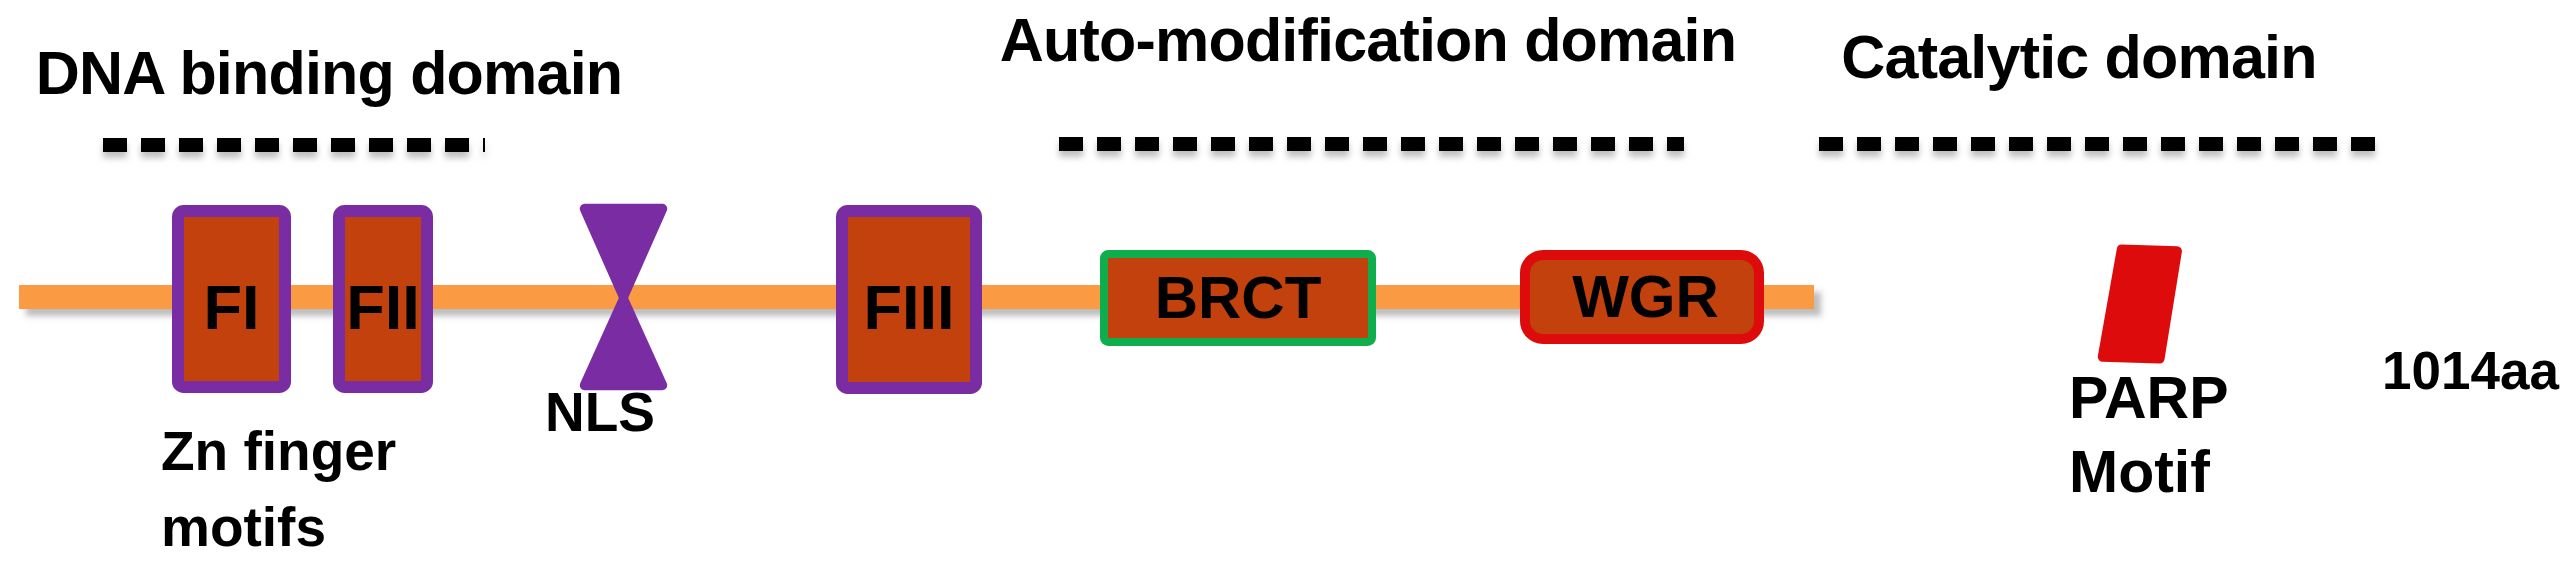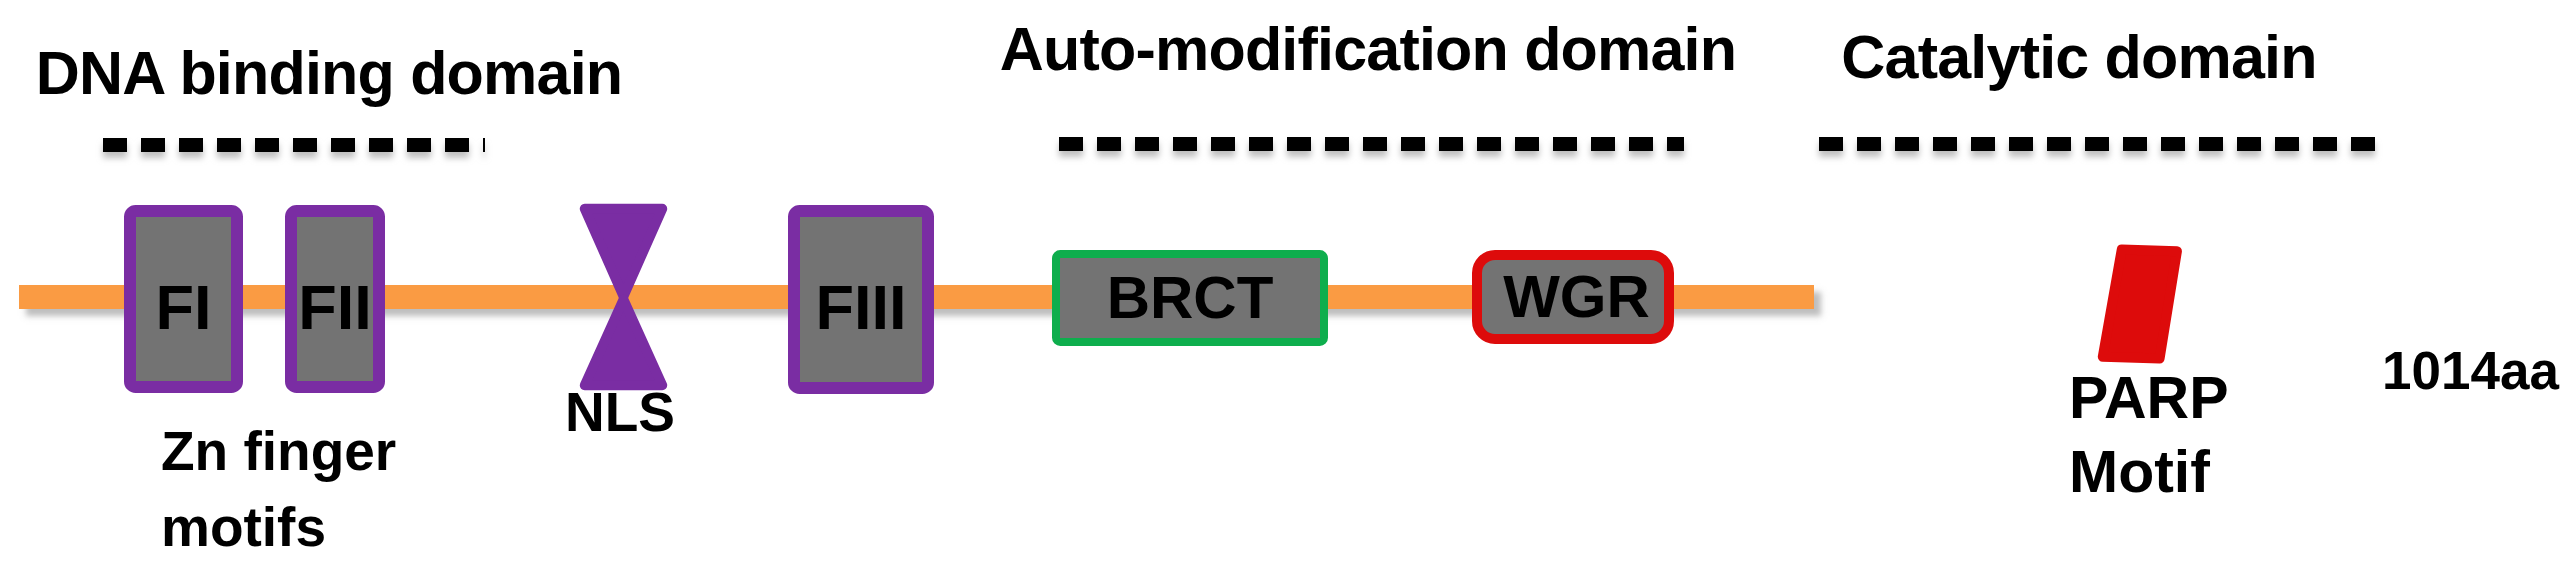--- a/index.html
+++ b/index.html
@@ -28,71 +28,72 @@
   }
   #backbone{
     position:absolute;
     left:19px;top:285px;width:1795px;height:24px;
     background:var(--backbone-orange);
     box-shadow:7.4px 7.4px 5.8px rgba(125,125,125,0.5);
     z-index:1;
   }
   .motif-box{
     position:absolute;
-    background:#737373;
+    background:#c2410c;
     box-sizing:border-box;
     display:flex;align-items:center;justify-content:center;
     z-index:2;
+    margin-left:48px;
   }
   #fi-box,#fii-box,#fiii-box{
     border:12.4px solid var(--purple);
     border-radius:11.6px;
     top:205px;height:188px;
     padding-top:16.5px;
   }
   #fi-box{left:124px;width:119px;}
   #fii-box{left:285px;width:100px;}
   #fiii-box{left:788px;width:146px;height:189px;}
   #brct-box{
     left:1052px;top:250px;width:276px;height:96px;
     border:8.3px solid var(--green);
     border-radius:8.3px;
   }
   #wgr-box{
-    left:1472px;top:250px;width:202px;height:94px;
+    left:1472px;top:250px;width:244px;height:94px;
     border:10.8px solid var(--red);
     border-radius:23px;
     padding-left:7px;
   }
   .zn-label{font-size:63px;line-height:1;}
   .big-box-label{font-size:60px;line-height:1;}
   .shape-svg{position:absolute;z-index:2;}
   #nls-shape{left:574px;top:200px;}
   #parp-shape{left:2092px;top:241px;}
   .purple-fill{fill:var(--purple);stroke:var(--purple);stroke-width:12;stroke-linejoin:round;}
   .red-fill{fill:var(--red);stroke:var(--red);stroke-width:12;stroke-linejoin:round;}
   .annotation{
     position:absolute;
     font-size:55px;
     line-height:76px;
     z-index:3;
     white-space:pre-line;
   }
-  #nls-label{left:620px;top:385px;transform:translateX(-50%);line-height:1;}
+  #nls-label{left:600px;top:385px;transform:translateX(-50%);line-height:1;}
   #zn-label{left:161px;top:413px;}
   #parp-label{left:2069px;top:361px;line-height:74px;font-size:59px;}
   #aa-label{left:2382px;top:344px;font-size:53px;line-height:1;}
 </style>
 </head>
 <body>
 
 <div id="stage">
 
   <div class="domain-title" style="left:313px;top:43px;margin-left:16px;">DNA binding domain</div>
-  <div class="domain-title" style="left:1368px;top:19px;">Auto-modification domain</div>
+  <div class="domain-title" style="left:1368px;top:10px;">Auto-modification domain</div>
   <div class="domain-title" style="left:2079px;top:26.5px;">Catalytic domain</div>
 
   <div class="dashed-line" style="left:103px;top:138px;width:382px;"></div>
   <div class="dashed-line" style="left:1059px;top:137px;width:625px;"></div>
   <div class="dashed-line" style="left:1819px;top:137px;width:561px;"></div>
 
   <div id="backbone"></div>
 
   <div id="fi-box" class="motif-box">
     <span class="zn-label">FI</span>

